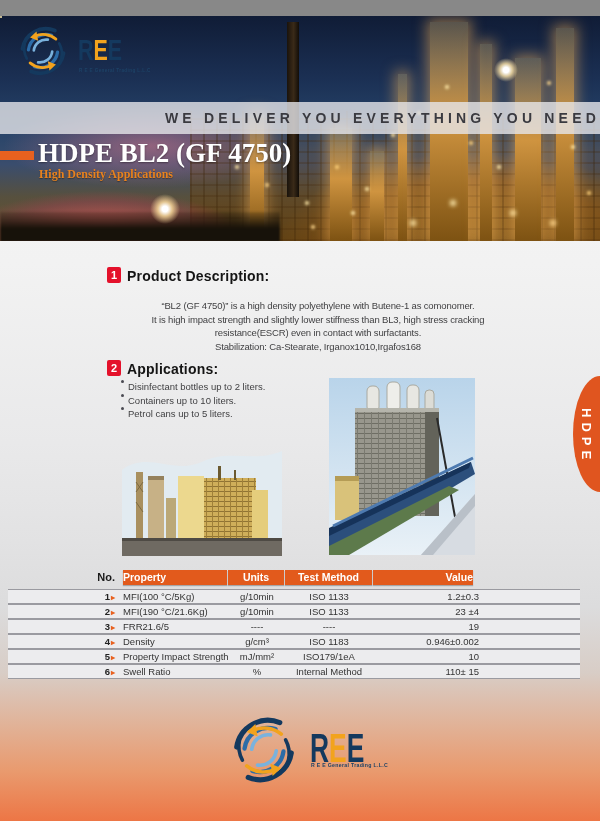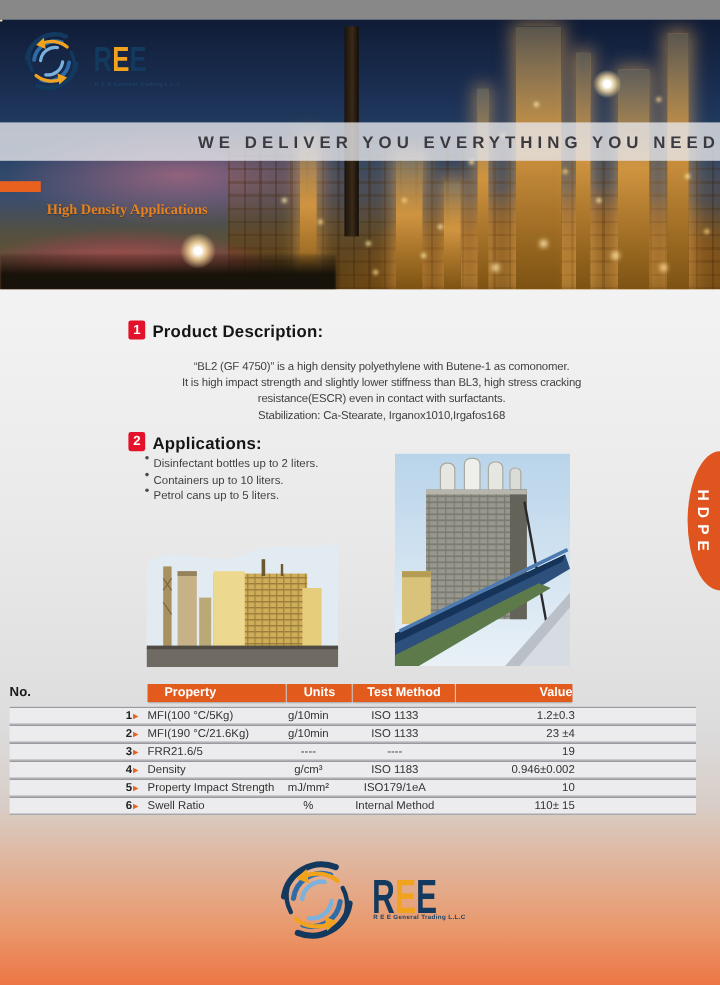--- a/index.html
+++ b/index.html
@@ -86,25 +86,25 @@
   .photo-left{position:absolute;left:122px;top:430px;width:160px;height:110px;}
 
   
   .side-tab{position:absolute;right:0;top:360px;width:27px;height:116px;background:#e0551f;
       border-radius:27px 0 0 27px / 58px 0 0 58px;display:flex;align-items:center;justify-content:center;}
   .side-tab span{writing-mode:vertical-rl;color:#fff;font-weight:bold;font-size:13px;letter-spacing:5px;
       padding-top:4px;}
 
   
   .th-no{position:absolute;left:8px;top:554px;width:107px;height:15px;font-size:11px;font-weight:bold;
-      color:#1a1a1a;text-align:left;line-height:15px;}
+      color:#1a1a1a;text-align:right;line-height:15px;}
   .th-bar{position:absolute;left:123px;top:554px;width:354px;height:15px;display:flex;column-gap:1px;}
   .th-cell{background:#e25a1c;color:#fff;font-size:10.5px;font-weight:bold;line-height:15px;
       box-shadow:0 1px 1px rgba(0,0,0,.25);}
-  .th-prop{width:104px;padding-left:14px;} .th-units{width:56px;text-align:center;}
+  .th-prop{width:104px;padding-left:0;} .th-units{width:56px;text-align:center;}
   .th-test{width:87px;text-align:center;} .th-val{width:100px;text-align:right;padding-right:0;}
   .trow{position:absolute;left:8px;width:572px;height:13px;background:#ececee;
       border-top:1px solid #9a9aa0;border-bottom:1px solid #9a9aa0;display:flex;align-items:center;
       font-size:9.5px;color:#333;}
   .r1{top:573px;} .r2{top:588px;} .r3{top:603px;} .r4{top:618px;} .r5{top:633px;} .r6{top:648px;}
   .c-no{width:107px;text-align:right;font-weight:bold;color:#222;}
   .arrow{color:#e8611f;font-size:8px;margin-left:1px;}
   .c-sp{width:8px;} .c-prop{width:106px;} .c-units{width:56px;text-align:center;}
   .c-test{width:88px;text-align:center;} .c-val{width:106px;text-align:right;}
 
@@ -164,20 +164,21 @@
           <use href="#swirl"></use>
         </svg>
       <div class="logo-word"><span class="lw-navy">R</span><span class="lw-gold">E</span><span class="lw-navy">E</span></div>
       <div class="logo-sub">R E E General Trading L.L.C</div>
     </div>
 
     <div class="banner">
       <span class="banner-text">WE DELIVER YOU EVERYTHING YOU NEED</span>
     </div>
     <div class="title-strip"></div>
+    <div class="hero-title">HDPE BL2 (GF 4750)</div>
     <div class="hero-subtitle">High Density Applications</div>
   </div>
 
   <div class="sec-badge badge1">1</div>
   <div class="sec-head head1">Product Description:</div>
   <div class="desc">“BL2 (GF 4750)” is a high density polyethylene with Butene-1 as comonomer.
 It is high impact strength and slightly lower stiffness than BL3, high stress cracking
 resistance(ESCR) even in contact with surfactants.
 Stabilization: Ca-Stearate, Irganox1010,Irgafos168</div>
 

